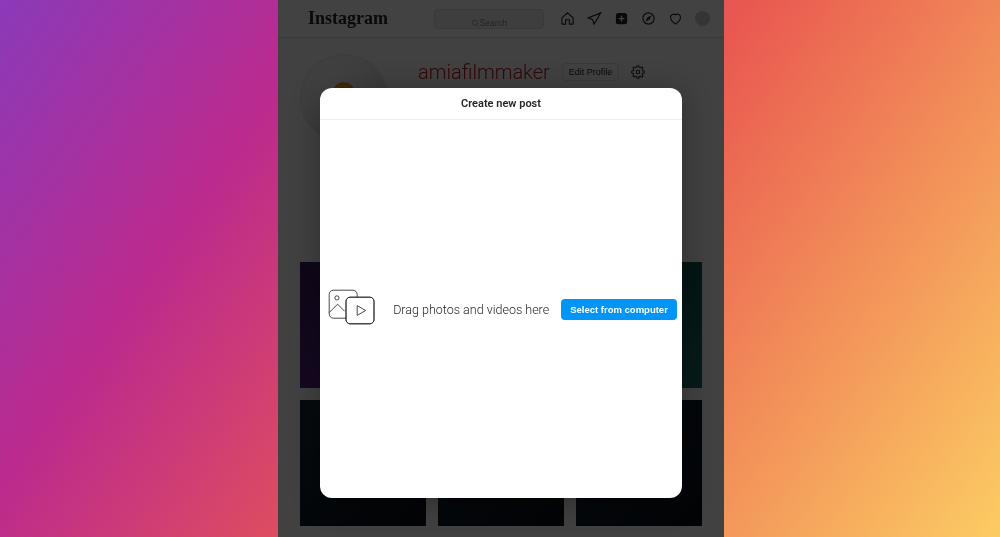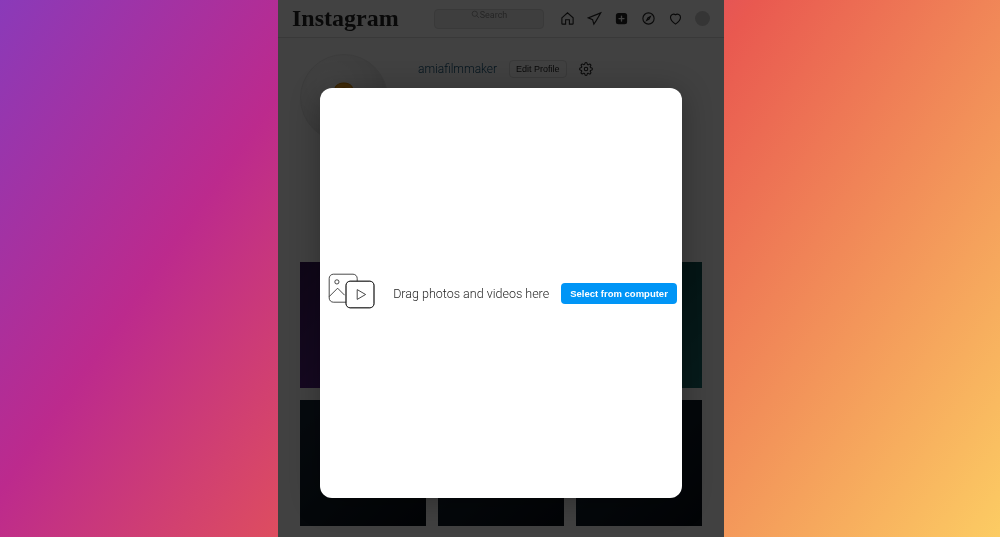--- a/index.html
+++ b/index.html
@@ -20,32 +20,33 @@
   .topbar {
     height: 38px;
     border-bottom: 1px solid #dbdbdb;
     background: #fff;
     display: flex; align-items: center;
     padding: 0 14px;
     gap: 10px;
   }
   .brand {
     font-family: "Brush Script MT", "Segoe Script", cursive;
-    font-size: 24px; font-weight: 700;
+    font-size: 18px; font-weight: 700;
     color: #262626;
+    margin-left: 16px;
   }
   .search {
     flex: 0 0 110px;
     margin-left: auto; margin-right: 6px;
     height: 20px;
     background: #efefef;
     border: 1px solid #dbdbdb;
     border-radius: 4px;
     font-size: 9px; color: #8e8e8e;
-    display: flex; align-items: flex-start; justify-content: center;
+    display: flex; align-items: flex-end; justify-content: center;
   }
   .nav-icons { display: flex; align-items: center; gap: 12px; color: #262626; }
   .nav-icons svg { width: 15px; height: 15px; }
   .icon-btn { display: inline-flex; align-items: center; justify-content: center; cursor: pointer; }
   .avatar-sm { width: 15px; height: 15px; border-radius: 50%; background: #ccc; }
 
   .profile { padding: 16px 22px 10px 22px; display: flex; gap: 30px; }
   .profile-pic-wrap {
     width: 88px; height: 88px; border-radius: 50%;
     background: radial-gradient(circle at 35% 35%, #fff 0%, #eee 50%, #d0d0d0 100%);
@@ -54,21 +55,21 @@
     border: 1px solid #e6e6e6;
   }
   .profile-pic-wrap::after {
     content: "?";
     font-size: 42px; font-weight: 700;
     color: #f5a623;
     -webkit-text-stroke: 1px #d48806;
   }
   .profile-info { flex: 1; padding-top: 6px; }
   .profile-row1 { display: flex; align-items: center; gap: 12px; margin-bottom: 10px; }
-  .username { font-size: 12px; font-weight: 300; color: #0c4a6e; }
+  .username { font-size: 20px; font-weight: 300; color: #b91c1c; }
   .edit-btn {
     font-size: 9px; font-weight: 400; color: #262626;
     border: 1px solid #dbdbdb; border-radius: 4px;
     padding: 3px 6px; background: transparent;
   }
   .settings-ic svg { width: 14px; height: 14px; }
   .stats { display: flex; gap: 18px; font-size: 9px; color: #262626; }
   .stats b { font-weight: 600; }
 
   .grid { padding: 0 22px; display: grid; grid-template-columns: repeat(3, 1fr); gap: 12px; margin-top: 110px; }
@@ -189,20 +190,21 @@
       <div class="tile teal"></div>
       <div class="tile"></div>
       <div class="tile"></div>
       <div class="tile"></div>
     </div>
 
     <div class="dimmer"></div>
   </div>
 
   <div class="modal">
+    <div class="modal-header">Create new post</div>
     <div class="modal-body">
       <span class="drop-icon">
         <svg viewBox="0 0 80 60">
           <rect x="6" y="6" width="40" height="40" rx="6"></rect>
           <circle cx="17" cy="17" r="3"></circle>
           <path d="M6 38l12-12 10 10"></path>
           <rect x="30" y="16" width="40" height="38" rx="6" fill="#fff"></rect>
           <rect x="30" y="16" width="40" height="38" rx="6"></rect>
           <path d="M46 28l12 7-12 7z"></path>
         </svg>

